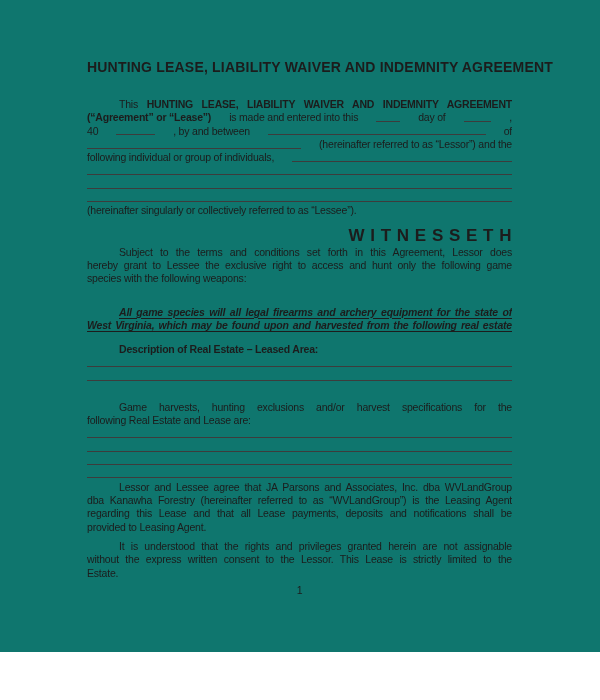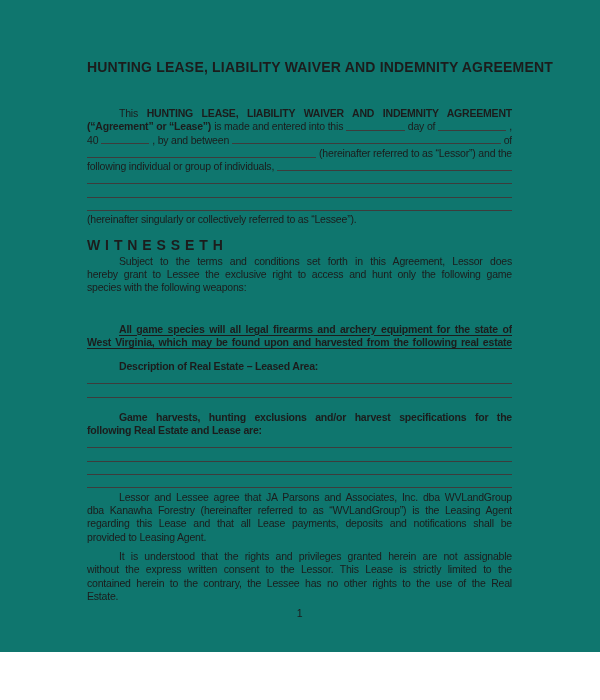--- a/index.html
+++ b/index.html
@@ -38,51 +38,51 @@
     text-align: justify;
     text-align-last: justify;
   }
   .line.left {
     text-align: right;
     text-align-last: left;
   }
   .fline {
     display: flex;
     align-items: baseline;
-    gap: 3px;
+    gap: 18px;
     line-height: 13.3px;
     height: 13.3px;
     overflow: hidden;
   }
   .fline .t { white-space: nowrap; }
   .fill {
     flex: 1 1 0;
     min-width: 14px;
     align-self: flex-end;
     height: 0;
     border-bottom: 1px solid #3c3c3c;
     margin-bottom: 2.5px;
   }
   .tab { display: inline-block; width: 32px; }
   b { font-weight: bold; }
   .u { text-decoration: underline; text-decoration-thickness: 1px; text-underline-offset: 1.5px; }
   .wit {
     margin-top: 10px;
     line-height: 16px;
-    font-size: 14px;
+    font-size: 17px;
     font-weight: bold;
     letter-spacing: 0.5px;
-    text-align: left;
+    text-align: right;
   }
-  .p1 { margin-top: 31px; }
+  .p1 { margin-top: 22px; }
   .p2 { margin-top: 2px; }
-  .p3 { margin-top: 28px; font-weight: bold; }
+  .p3 { margin-top: 20px; font-weight: bold; font-style: italic; }
   .p4 { margin-top: 11px; }
   .p4 .head { font-weight: bold; }
-  .p5 { margin-top: 11px; font-weight: bold; }
+  .p5 { margin-top: 18px; font-weight: normal; }
   .p6 { }
   .p7 { margin-top: 6px; }
   .page-num {
     margin-top: 4px;
     text-align: center;
     line-height: 13.3px;
   }
 </style>
 </head>
 <body>
@@ -171,19 +171,18 @@
   <div class="para p6">
     <div class="line"><span class="tab"></span><span>Lessor and Lessee agree that JA Parsons and Associates, Inc. dba WVLandGroup</span></div>
     <div class="line"><span>dba Kanawha Forestry (hereinafter referred to as “WVLandGroup”) is the Leasing Agent</span></div>
     <div class="line"><span>regarding this Lease and that all Lease payments, deposits and notifications shall be</span></div>
     <div class="line left"><span>provided to Leasing Agent.</span></div>
   </div>
 
   <div class="para p7">
     <div class="line"><span class="tab"></span><span>It is understood that the rights and privileges granted herein are not assignable</span></div>
     <div class="line"><span>without the express written consent to the Lessor.  This Lease is strictly limited to the</span></div>
-    <div class="line"><span>contained herein to the contrary, the Lessee has no other rights to the use of the Real</span></div>
     <div class="line left"><span>Estate.</span></div>
   </div>
 
   <div class="page-num">1</div>
 
 </div>
 
 </body></html>

